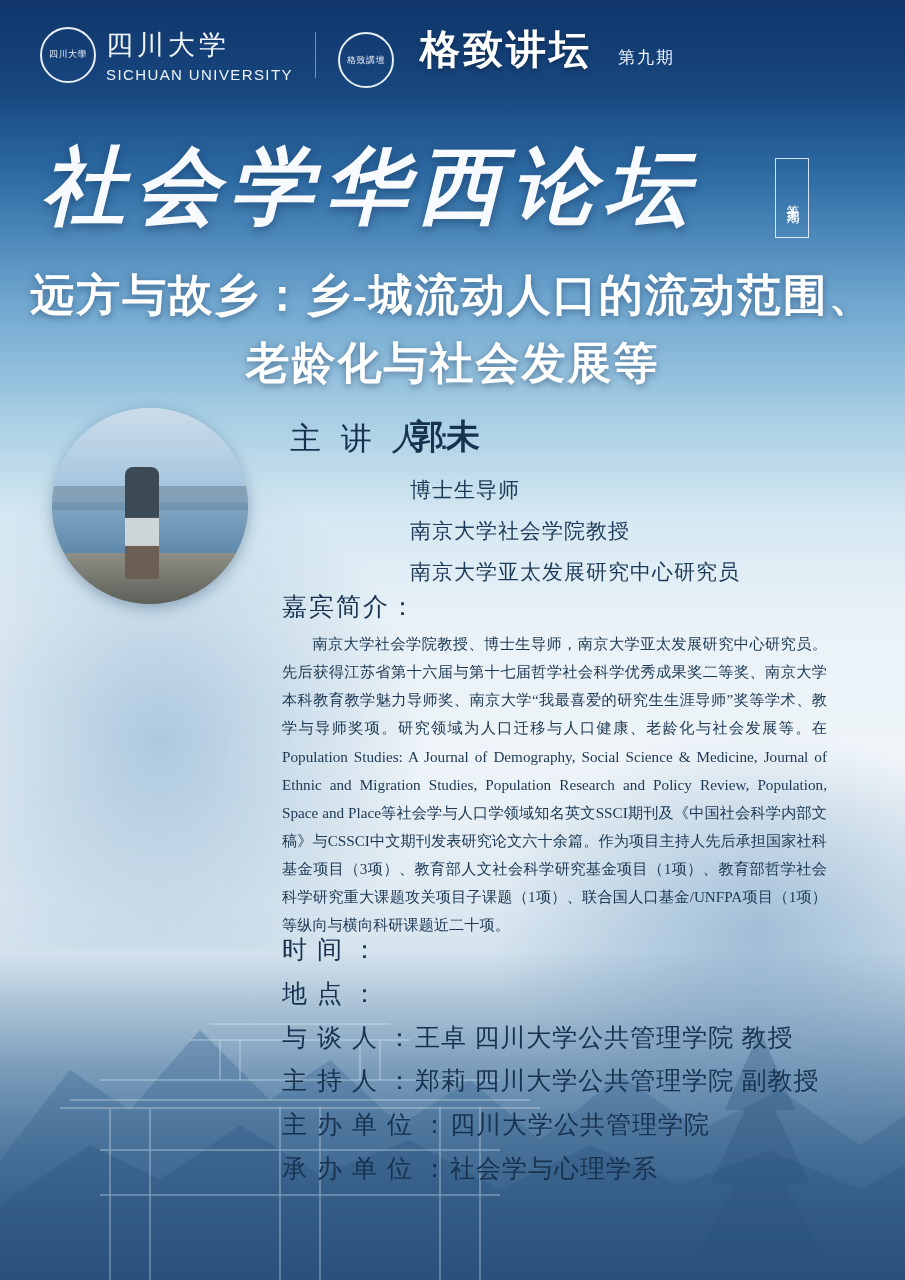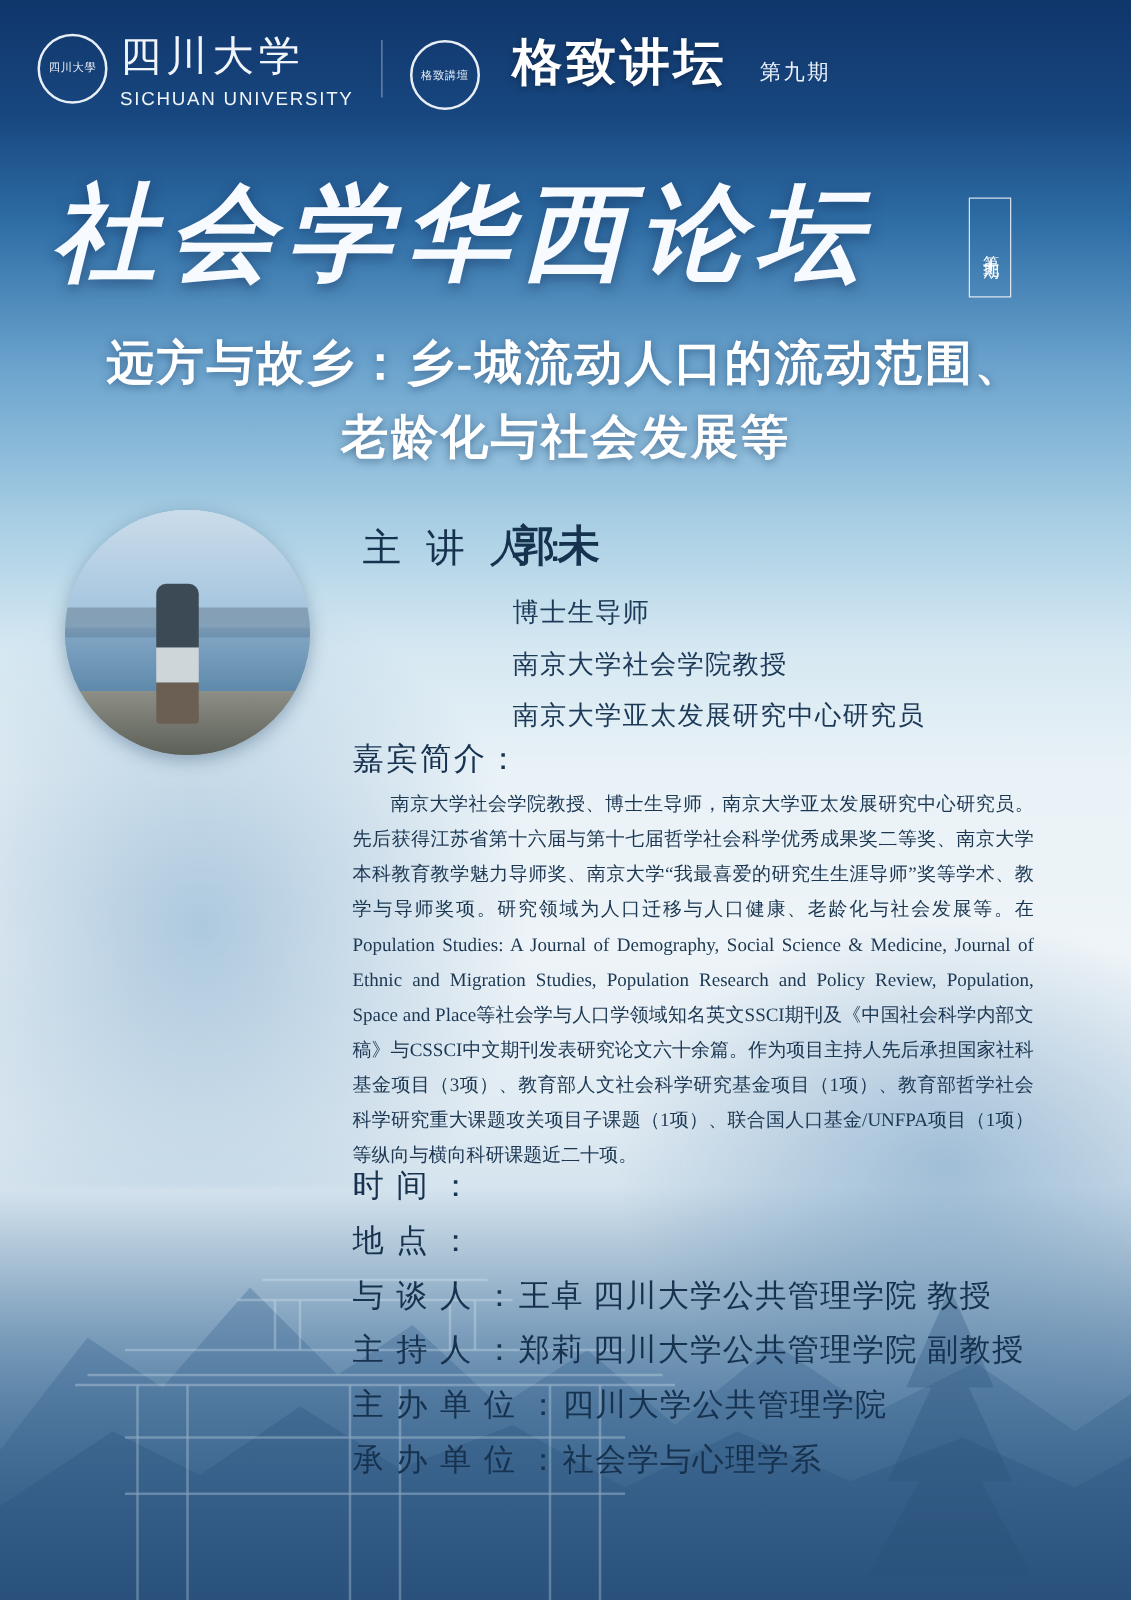--- a/index.html
+++ b/index.html
@@ -52,34 +52,34 @@
   }
   .ridge {
     position: absolute; left: 0; bottom: 0; width: 905px; height: 420px;
     opacity: .85;
   }
   
   .header {
     position: absolute;
     left: 0; top: 0; width: 834px; height: 110px;
     display: flex; align-items: center;
-    padding-left: 30px;
+    padding-left: 40px;
     box-sizing: border-box;
   }
   .logo-scu { display: flex; align-items: center; gap: 10px; }
   .seal {
     width: 52px; height: 52px; border-radius: 50%;
     border: 2px solid #e8eef6; color: #eaf1f8;
     display: flex; align-items: center; justify-content: center;
     font-size: 9px; line-height: 1.05; text-align: center;
     letter-spacing: .5px;
     font-family: "Liberation Serif", serif;
   }
   .scu-name { color: #f0f5fa; }
-  .scu-cn { font-size: 33px; letter-spacing: 4px; font-family: Liberation Mono, monospace; }
+  .scu-cn { font-size: 27px; letter-spacing: 4px; font-family: Liberation Mono, monospace; }
   .scu-en { font-size: 15px; letter-spacing: 1.4px; margin-top: 3px; }
   .divider-v {
     width: 1px; height: 46px; background: rgba(230,240,250,.45);
     margin: 0 22px;
   }
   .forum-brand { display: flex; align-items: baseline; gap: 26px; }
   .forum-title {
     color: #ffffff; font-size: 40px; letter-spacing: 3px;
     font-family: "Liberation Serif", serif; font-weight: 700;
     text-shadow: 0 2px 5px rgba(0,0,0,.35);
@@ -110,21 +110,21 @@
     padding: 3px 0;
     box-sizing: border-box;
   }
 
   .subtitle {
     position: absolute; left: 0; top: 262px; width: 905px;
     text-align: center;
     font-family: "Liberation Serif", serif;
     font-weight: 700;
     color: #ffffff;
-    font-size: 38px;
+    font-size: 44px;
     line-height: 1.55;
     letter-spacing: 2px;
     text-shadow: 0 2px 7px rgba(15,45,85,.5);
   }
   .subtitle span { display: block; }
 
   
   .portrait {
     position: absolute; left: 52px; top: 408px;
     width: 196px; height: 196px; border-radius: 50%;

